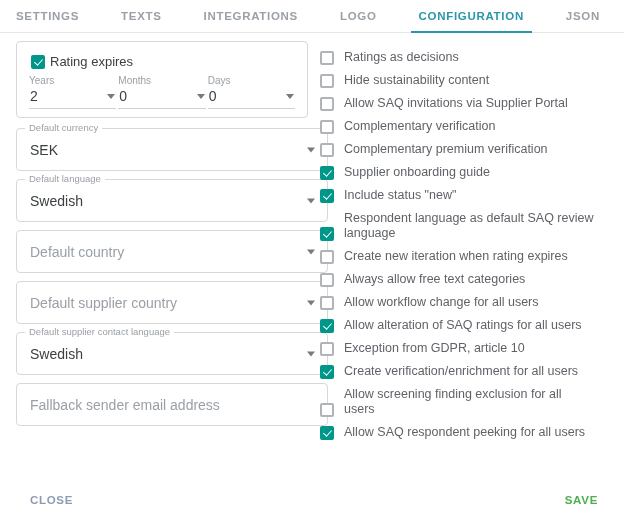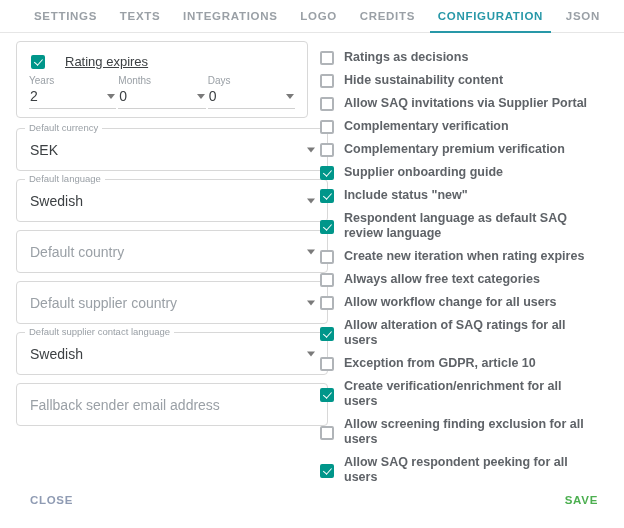--- a/index.html
+++ b/index.html
@@ -15,21 +15,21 @@
     overflow: hidden;
   }
 
   
   .tabbar {
     position: relative;
     height: 33px;
     display: flex;
     align-items: center;
     justify-content: space-between;
-    padding: 0 22px 0 32px;
+    padding: 0 22px 0 14px;
     box-sizing: border-box;
     background: #fff;
   }
   .tabbar::after {
     content: "";
     position: absolute;
     left: 0; right: 0; bottom: 0;
     height: 1px;
     background: #e6e6e6;
   }
@@ -80,22 +80,21 @@
     border: 1px solid #d8d8d8;
     border-radius: 4px;
     padding: 10px 12px 8px 12px;
     box-sizing: border-box;
     width: 292px;
     margin-bottom: 10px;
   }
   .chk-row {
     display: flex;
     align-items: flex-end;
-    gap: 20px;
-    text-decoration: underline;
+    gap: 5px;
   }
   .chk-row.card-chk {
     padding: 2px 0 6px 2px;
   }
   .cbox {
     width: 14px;
     height: 14px;
     border-radius: 2px;
     box-sizing: border-box;
     flex: 0 0 auto;
@@ -212,25 +211,24 @@
     transform: translateY(-50%);
   }
 
   
   .opt-list {
     display: flex;
     flex-direction: column;
   }
   .opt {
     display: flex;
-    align-items: center;
+    align-items: flex-end;
     gap: 10px;
     padding: 4px 0 4px 0;
     cursor: pointer;
-    font-weight: bold;
   }
   .opt .cbox { margin-top: 1px; }
   .opt .opt-text {
     font-size: 12.5px;
     color: #5f6368;
     line-height: 15px;
     max-width: 250px;
   }
 
   
@@ -257,21 +255,20 @@
   .btn-save  { color: #4caf50; }
 </style>
 </head>
 <body>
 
 <div class="tabbar" id="tabbar">
     <div class="tab">SETTINGS</div>
     <div class="tab">TEXTS</div>
     <div class="tab">INTEGRATIONS</div>
     <div class="tab">LOGO</div>
-    <div class="tab">CREDITS</div>
     <div class="tab active">CONFIGURATION</div>
     <div class="tab">JSON</div>
   </div>
 
 <div class="content">
 
   <div class="col-left">
 
     <div class="expiry-card">
       <div class="chk-row card-chk">

